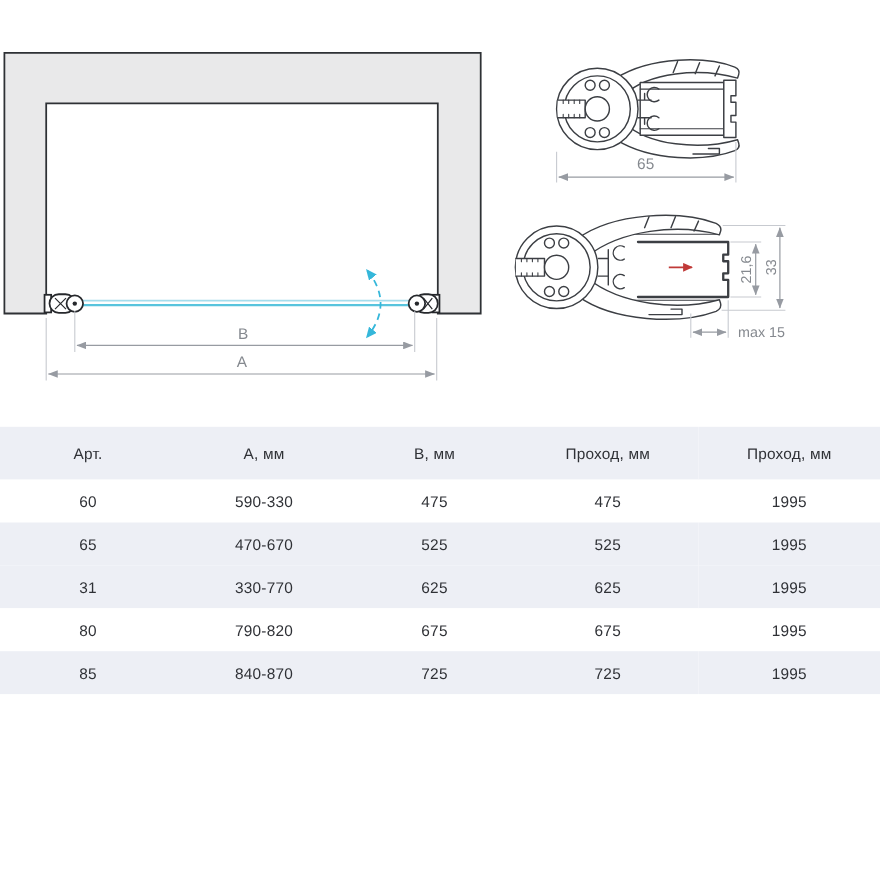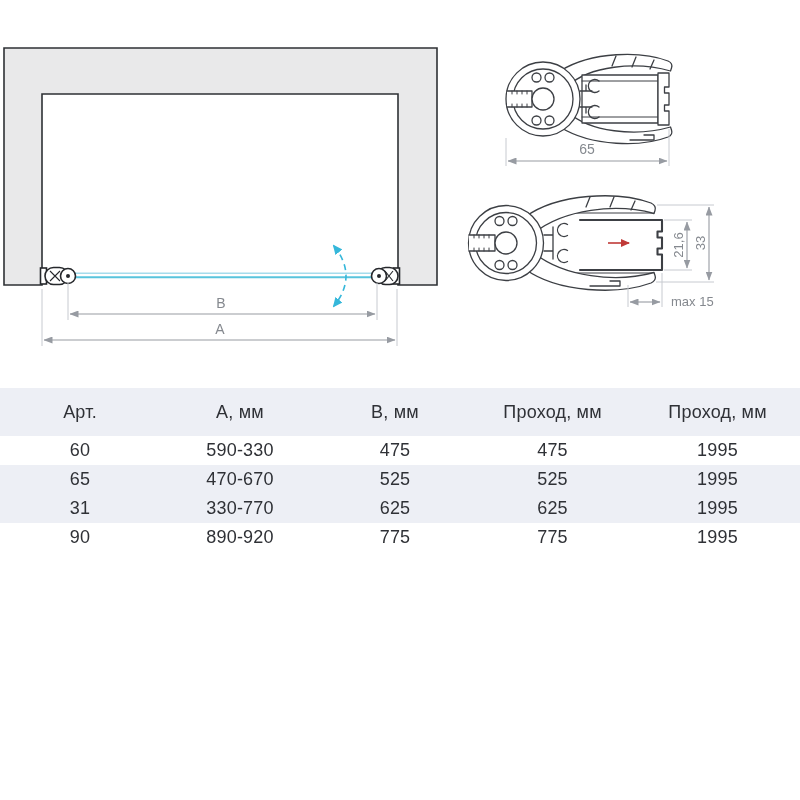--- a/index.html
+++ b/index.html
@@ -33,23 +33,23 @@
   .st-glass-bot{stroke:var(--c-glass);stroke-width:2}
   .st-arc{stroke:var(--c-swing-arc);stroke-width:1.6;fill:none;stroke-dasharray:6 4.5}
   .st-red{stroke:var(--c-direction-arrow);stroke-width:1.6;fill:none}
   .st-dim{stroke:var(--c-dimension);stroke-width:1.1;fill:none}
   .st-ext{stroke:var(--c-extension);stroke-width:1;fill:none}
   .st-dimtext{fill:var(--c-dim-text);font-size:14px;font-family:"Liberation Sans",sans-serif}
   .st-dimtext-sm{font-size:13px}
   
   .spec-table{position:absolute;left:0;top:388px;width:800px}
   table{width:800px;border-collapse:collapse;table-layout:fixed}
-  th,td{padding:0;text-align:center;font-weight:400;font-size:18px;color:var(--c-text);letter-spacing:.2px}
+  th,td{padding:0;text-align:center;font-weight:400;font-size:14px;color:var(--c-text);letter-spacing:.2px}
   thead tr{background:var(--c-table-alt-row);height:48px}
-  tbody tr{height:29px;background:#ffffff}
+  tbody tr{height:39px;background:#ffffff}
   tbody tr.alt{background:var(--c-table-alt-row)}
 </style>
 </head>
 <body>
 
 <svg class="abs" style="left:0;top:30px" width="450" height="330" viewBox="0 0 450 330">
   <defs>
     <marker id="m-dim1" markerUnits="userSpaceOnUse" markerWidth="9" markerHeight="7" refX="8.5" refY="3.5" orient="auto-start-reverse">
       <path d="M0 0 L9 3.5 L0 7 Z" fill="#979ba2"></path>
     </marker>
@@ -216,21 +216,28 @@
           <td>1995</td>
         </tr>
         <tr class="alt">
           <td>31</td>
           <td>330-770</td>
           <td>625</td>
           <td>625</td>
           <td>1995</td>
         </tr>
         <tr>
-          <td>90</td>
-          <td>890-920</td>
-          <td>775</td>
-          <td>775</td>
+          <td>80</td>
+          <td>790-820</td>
+          <td>675</td>
+          <td>675</td>
+          <td>1995</td>
+        </tr>
+        <tr class="alt">
+          <td>85</td>
+          <td>840-870</td>
+          <td>725</td>
+          <td>725</td>
           <td>1995</td>
         </tr>
       </tbody>
   </table>
 </div>
 
 </body></html>

